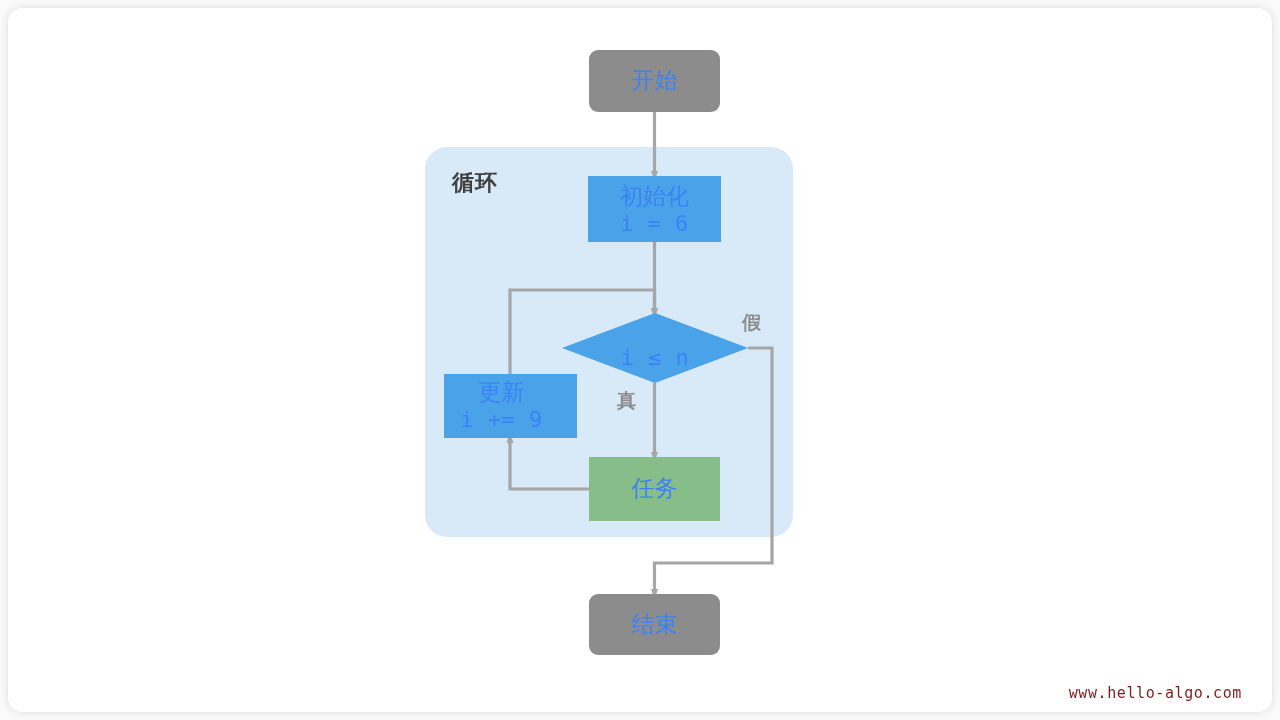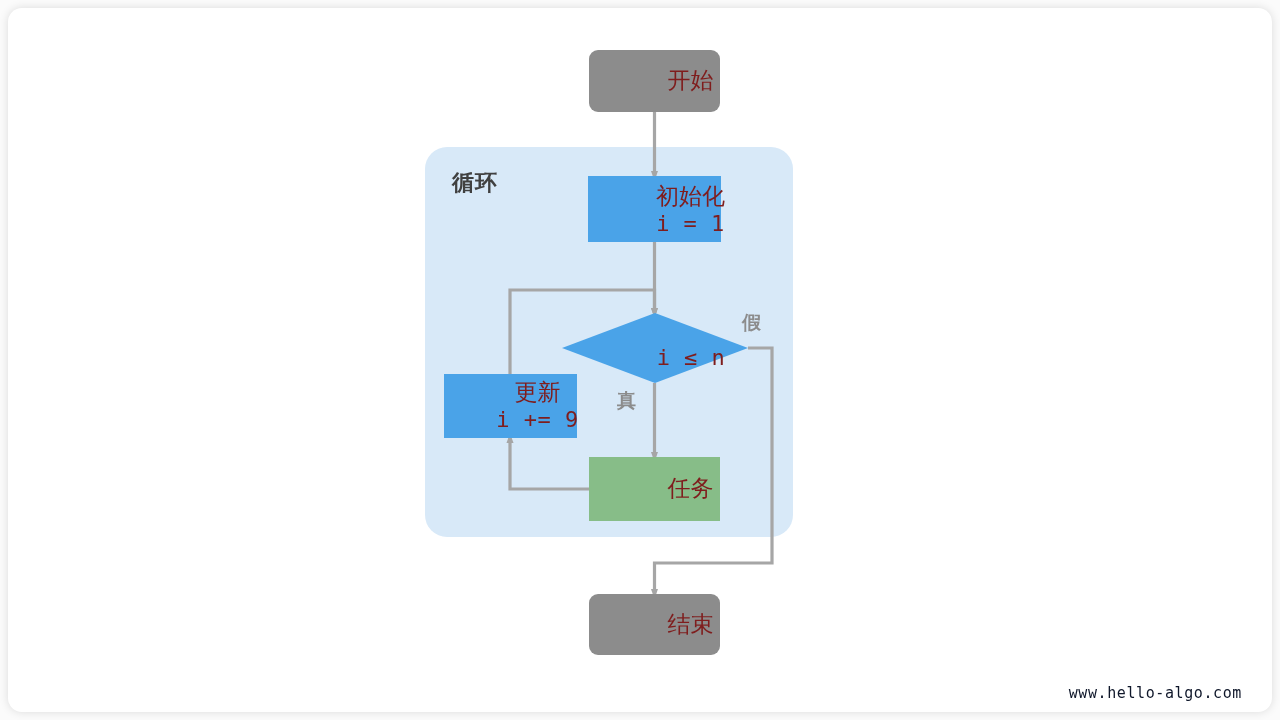--- a/index.html
+++ b/index.html
@@ -34,26 +34,25 @@
     width: 1280px;
     height: 720px;
   }
   
   .node-label {
     position: absolute;
     display: flex;
     flex-direction: column;
     align-items: center;
     justify-content: center;
-    color: #7f1d1d;
+    color: #3b82f6;
     text-align: center;
     line-height: 1.18;
     pointer-events: none;
     white-space: pre;
-    padding-left: 36px;
   }
   .zh { font-family: "Liberation Sans", sans-serif; font-size: 23px; }
   .mono { font-family: "DejaVu Sans Mono", monospace; font-size: 22px; letter-spacing: 0.5px; }
 
   .loop-title {
     position: absolute;
     color: #404040;
     font-weight: bold;
     font-size: 22px;
     letter-spacing: 1px;
@@ -61,21 +60,21 @@
   .edge-label {
     position: absolute;
     color: #8c8c8c;
     font-weight: bold;
     font-size: 19px;
   }
   .watermark {
     position: absolute;
     right: 38px;
     bottom: 18px;
-    color: #0f172a;
+    color: #7f1d1d;
     font-family: "DejaVu Sans Mono", monospace;
     font-size: 15px;
     letter-spacing: 0.6px;
   }
 </style>
 </head>
 <body>
 
 <div id="canvas">
 
@@ -116,21 +115,21 @@
   </svg>
 
   <div class="loop-title" style="left:452px; top:168px;">循环</div>
 
   <div class="node-label" style="left:589px; top:50px; width:131px; height:62px;">
     <span class="zh">开始</span>
   </div>
 
   <div class="node-label" style="left:588px; top:176px; width:133px; height:68px;border-radius:12px;">
     <span class="zh">初始化</span>
-    <span class="mono">i = 1</span>
+    <span class="mono">i = 6</span>
   </div>
 
   <div class="node-label" style="left:562px; top:323px; width:186px; height:70px;">
     <span class="mono">i ≤ n</span>
   </div>
 
   <div class="node-label" style="left:444px; top:374px; width:115px; height:64px;">
     <span class="zh">更新</span>
     <span class="mono">i += 9</span>
   </div>

